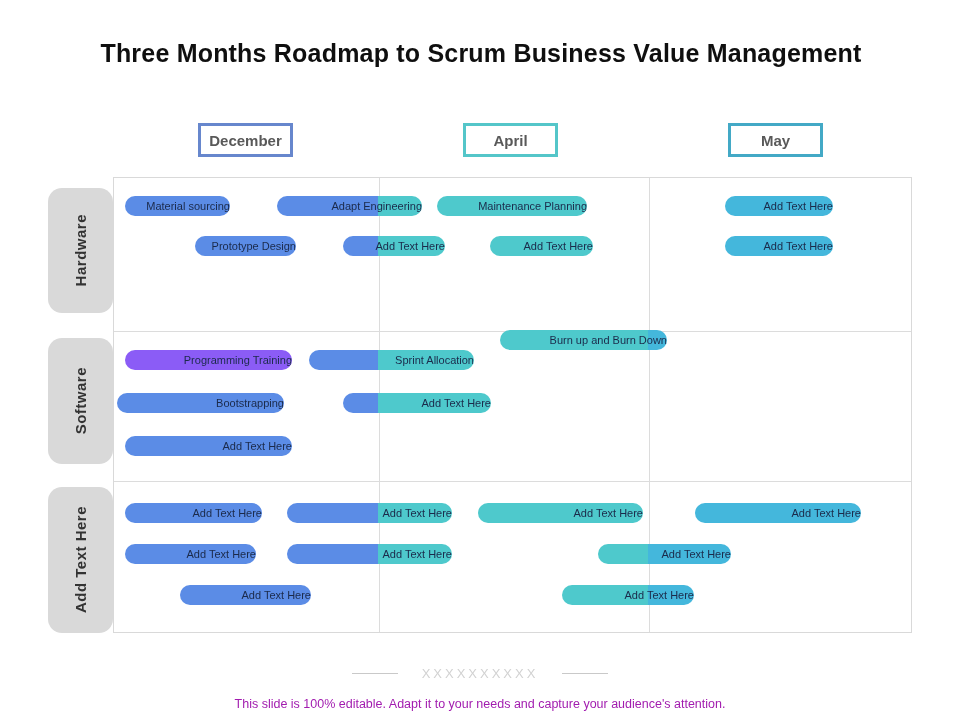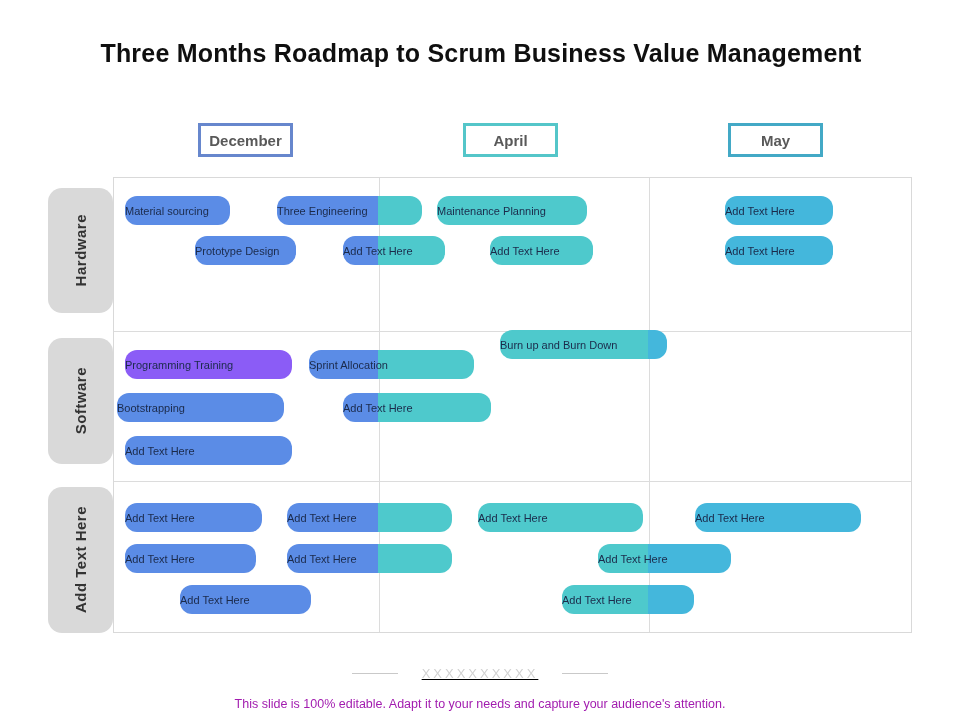--- a/index.html
+++ b/index.html
@@ -24,27 +24,27 @@
   .hline{position:absolute;left:0;height:1px;width:100%;background:#dcdcdc;}
   .row-label{
     position:absolute;left:48px;width:65px;background:#d9d9d9;border-radius:14px;
     display:flex;align-items:center;justify-content:center;
   }
   .row-label span{
     writing-mode:vertical-rl;transform:rotate(180deg);
     font-size:15px;font-weight:bold;color:#333;white-space:nowrap;letter-spacing:.5px;
   }
   .pill{
-    position:absolute;height:29px;border-radius:12px;
-    display:flex;align-items:center;justify-content:flex-start;
+    position:absolute;height:20px;border-radius:12px;
+    display:flex;align-items:center;justify-content:flex-end;
     font-size:11px;color:#1b2a4a;white-space:nowrap;overflow:hidden;
   }
   .footer-divider{
     position:absolute;left:0;top:666px;width:100%;
-    display:flex;align-items:center;justify-content:center;gap:24px;text-decoration:underline;
+    display:flex;align-items:center;justify-content:center;gap:24px;
   }
   .footer-divider .rule{width:46px;height:1px;background:#c9c9c9;}
   .footer-divider .xs{font-size:13px;color:#d2d2d2;letter-spacing:3px;}
   .footer-note{
     position:absolute;left:0;top:697px;width:100%;text-align:center;
     font-size:12.5px;color:#a21caf;
   }
 </style>
 </head>
 <body>
@@ -78,21 +78,21 @@
   </div>
   <div class="row-label" style="top: 487px; height: 146px;">
     <span>Add Text Here</span>
   </div>
 
   <div id="tasks-layer">
       <div class="pill" style="left: 125px; top: 196px; width: 105px; background: rgb(91, 140, 230);">
         <span>Material sourcing</span>
       </div>
       <div class="pill" style="left: 277px; top: 196px; width: 145px; background: linear-gradient(90deg, rgb(91, 140, 230) 0px, rgb(91, 140, 230) 69.7%, rgb(78, 201, 204) 69.7%, rgb(78, 201, 204) 100%);">
-        <span>Three Engineering</span>
+        <span>Adapt Engineering</span>
       </div>
       <div class="pill" style="left: 437px; top: 196px; width: 150px; background: rgb(78, 201, 204);">
         <span>Maintenance Planning</span>
       </div>
       <div class="pill" style="left: 725px; top: 196px; width: 108px; background: rgb(68, 183, 220);">
         <span>Add Text Here</span>
       </div>
       <div class="pill" style="left: 195px; top: 236px; width: 101px; background: rgb(91, 140, 230);">
         <span>Prototype Design</span>
       </div>

